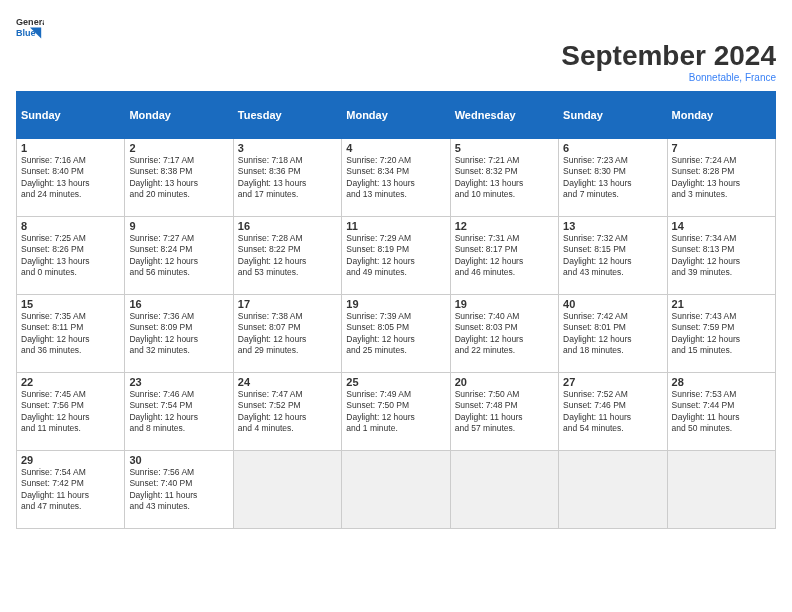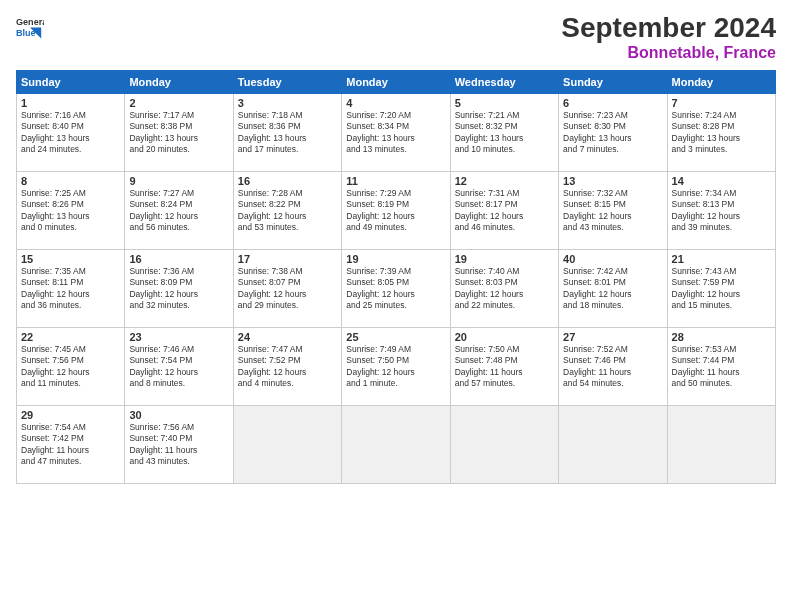--- a/index.html
+++ b/index.html
@@ -31,37 +31,37 @@
       width: 28px;
       height: 28px;
     }
     .title-area {
       text-align: right;
     }
     .month-title {
       font-size: 28px;
       font-weight: bold;
       color: #333;
+      margin-top: 28px;
     }
     .subtitle {
-      font-size: 16px;
-      color: #a21caf;
-      font-weight: bold;
+      font-size: 10px;
+      color: #3b82f6;
     }
     table {
       width: 100%;
       border-collapse: collapse;
       table-layout: fixed;
     }
     th {
       background: #1a6bbf;
       color: #fff;
       font-size: 11px;
       font-weight: bold;
-      padding: 5px 4px;
+      padding: 17px 4px;
       text-align: left;
       border: 1px solid #1a6bbf;
     }
     td {
       border: 1px solid #ccc;
       vertical-align: top;
       padding: 3px 4px;
       font-size: 8.5px;
       color: #333;
       background: #fff;

